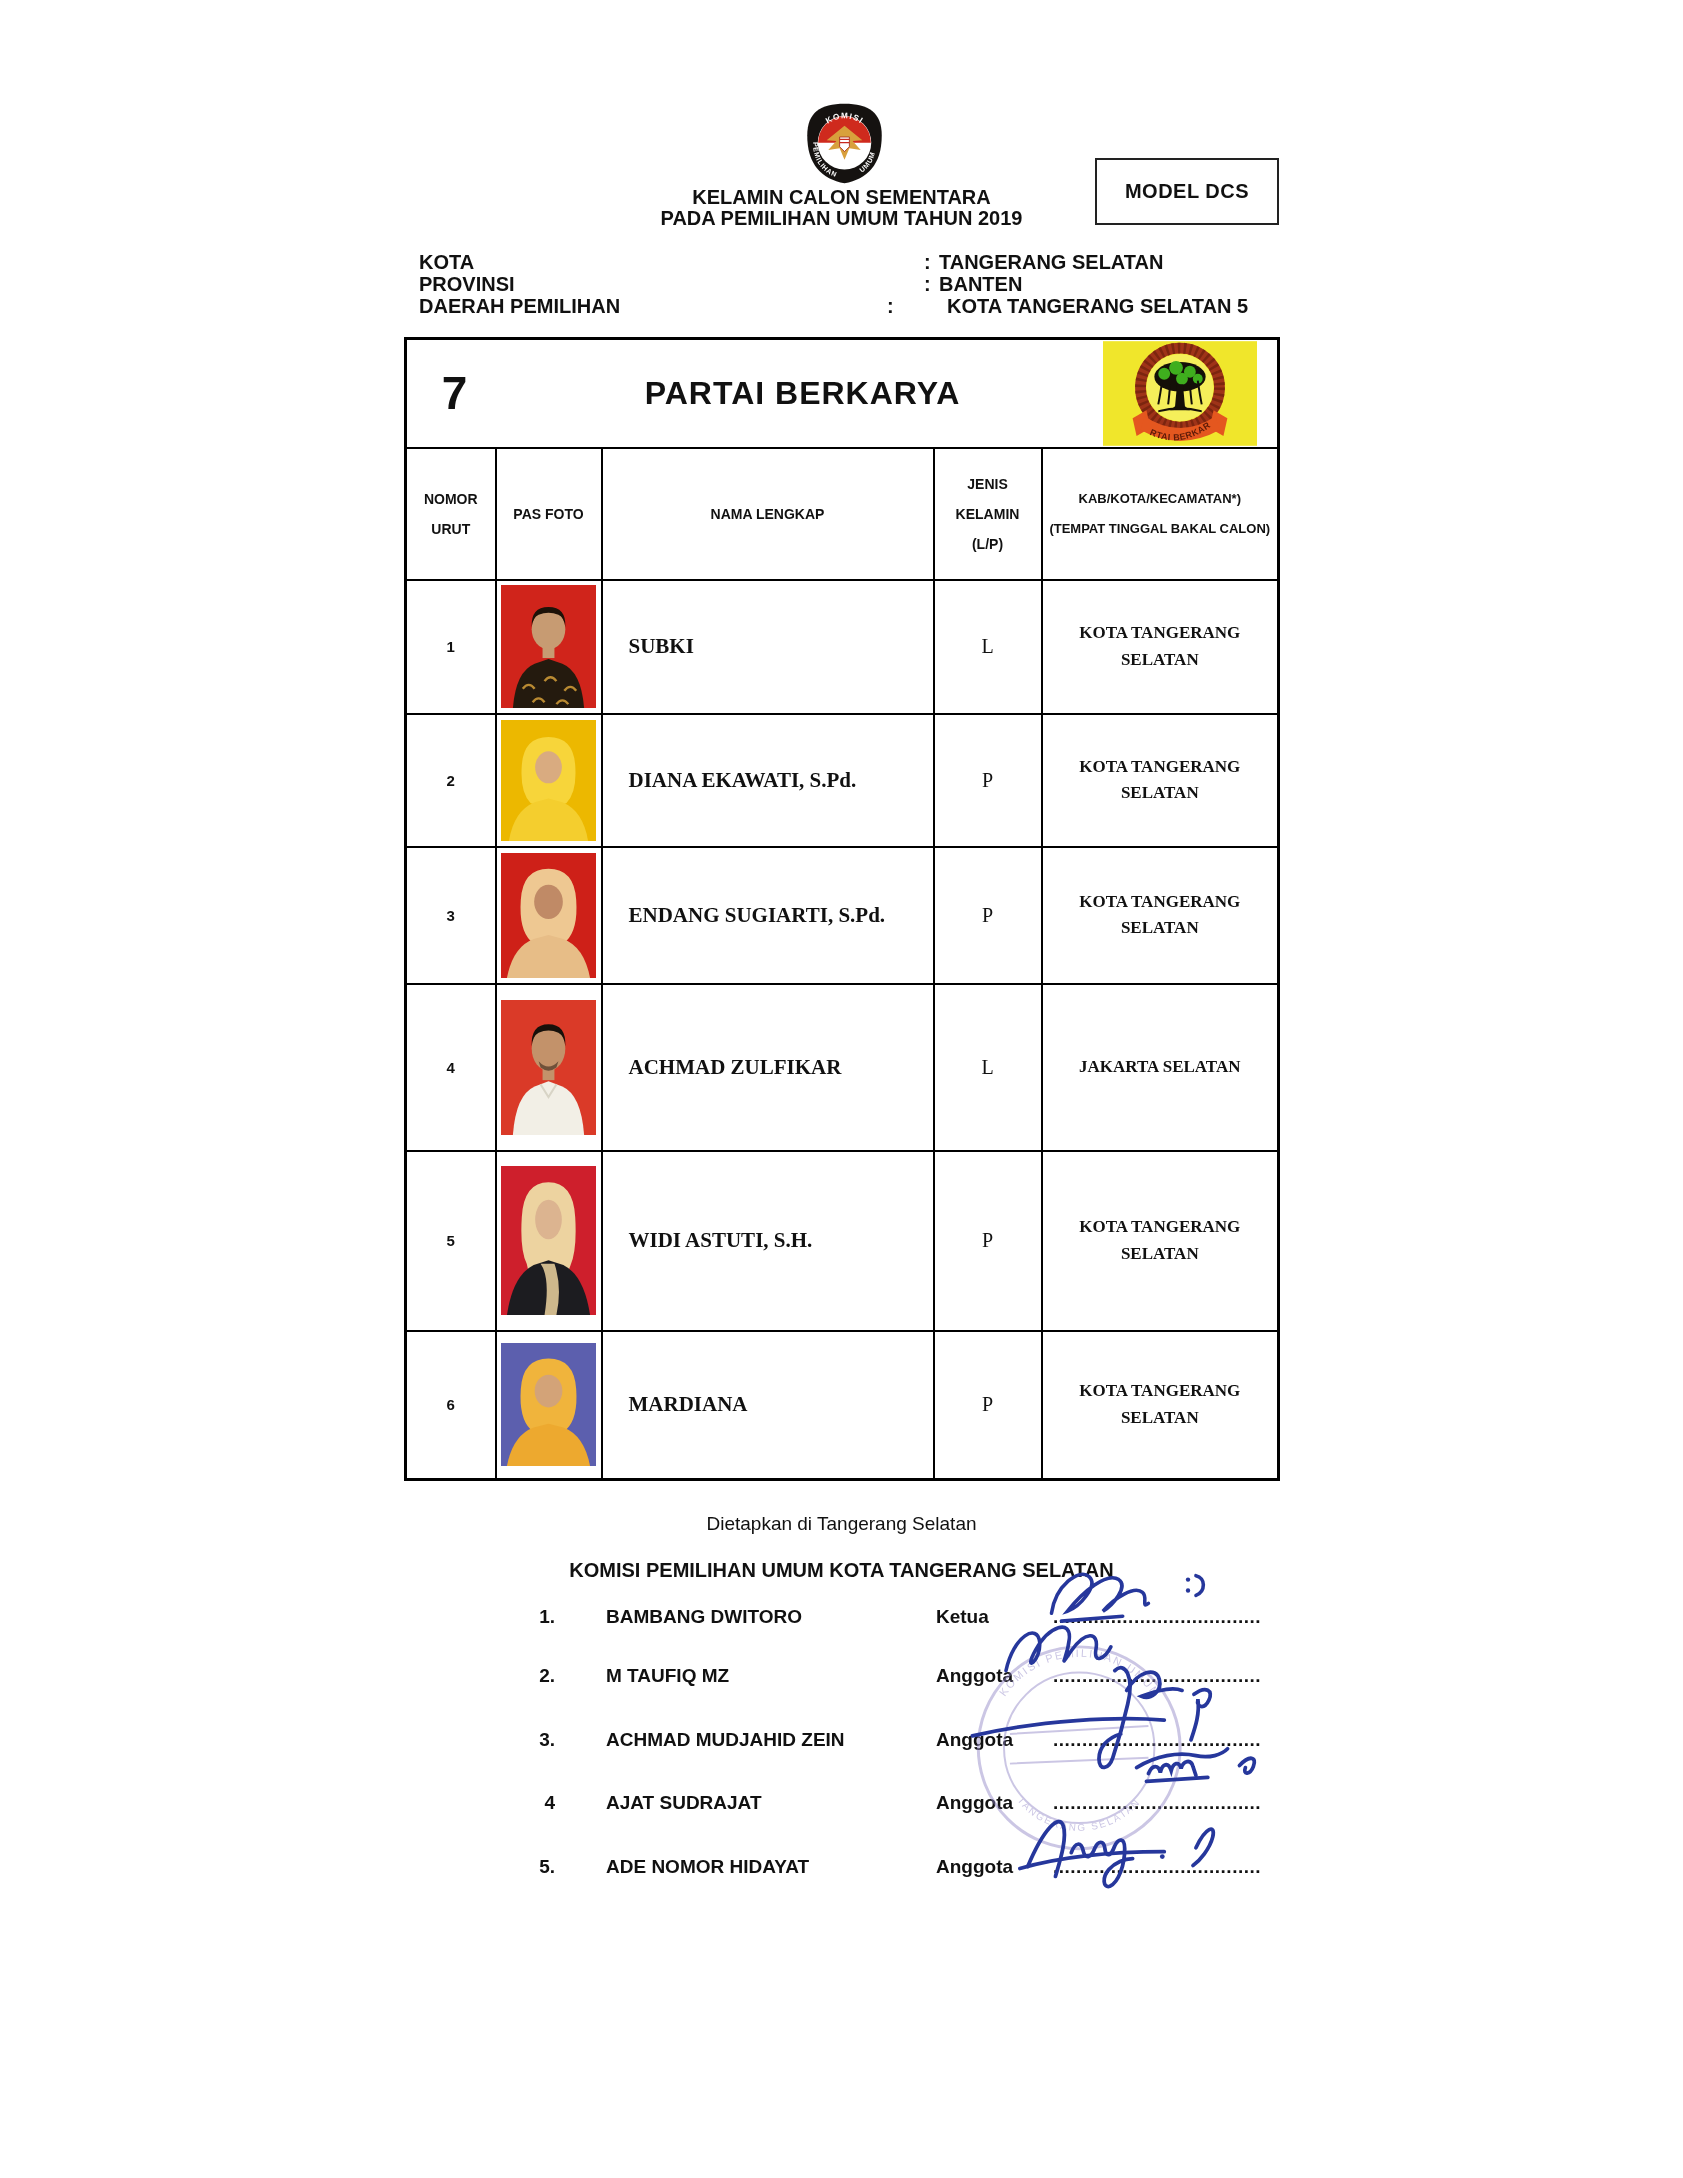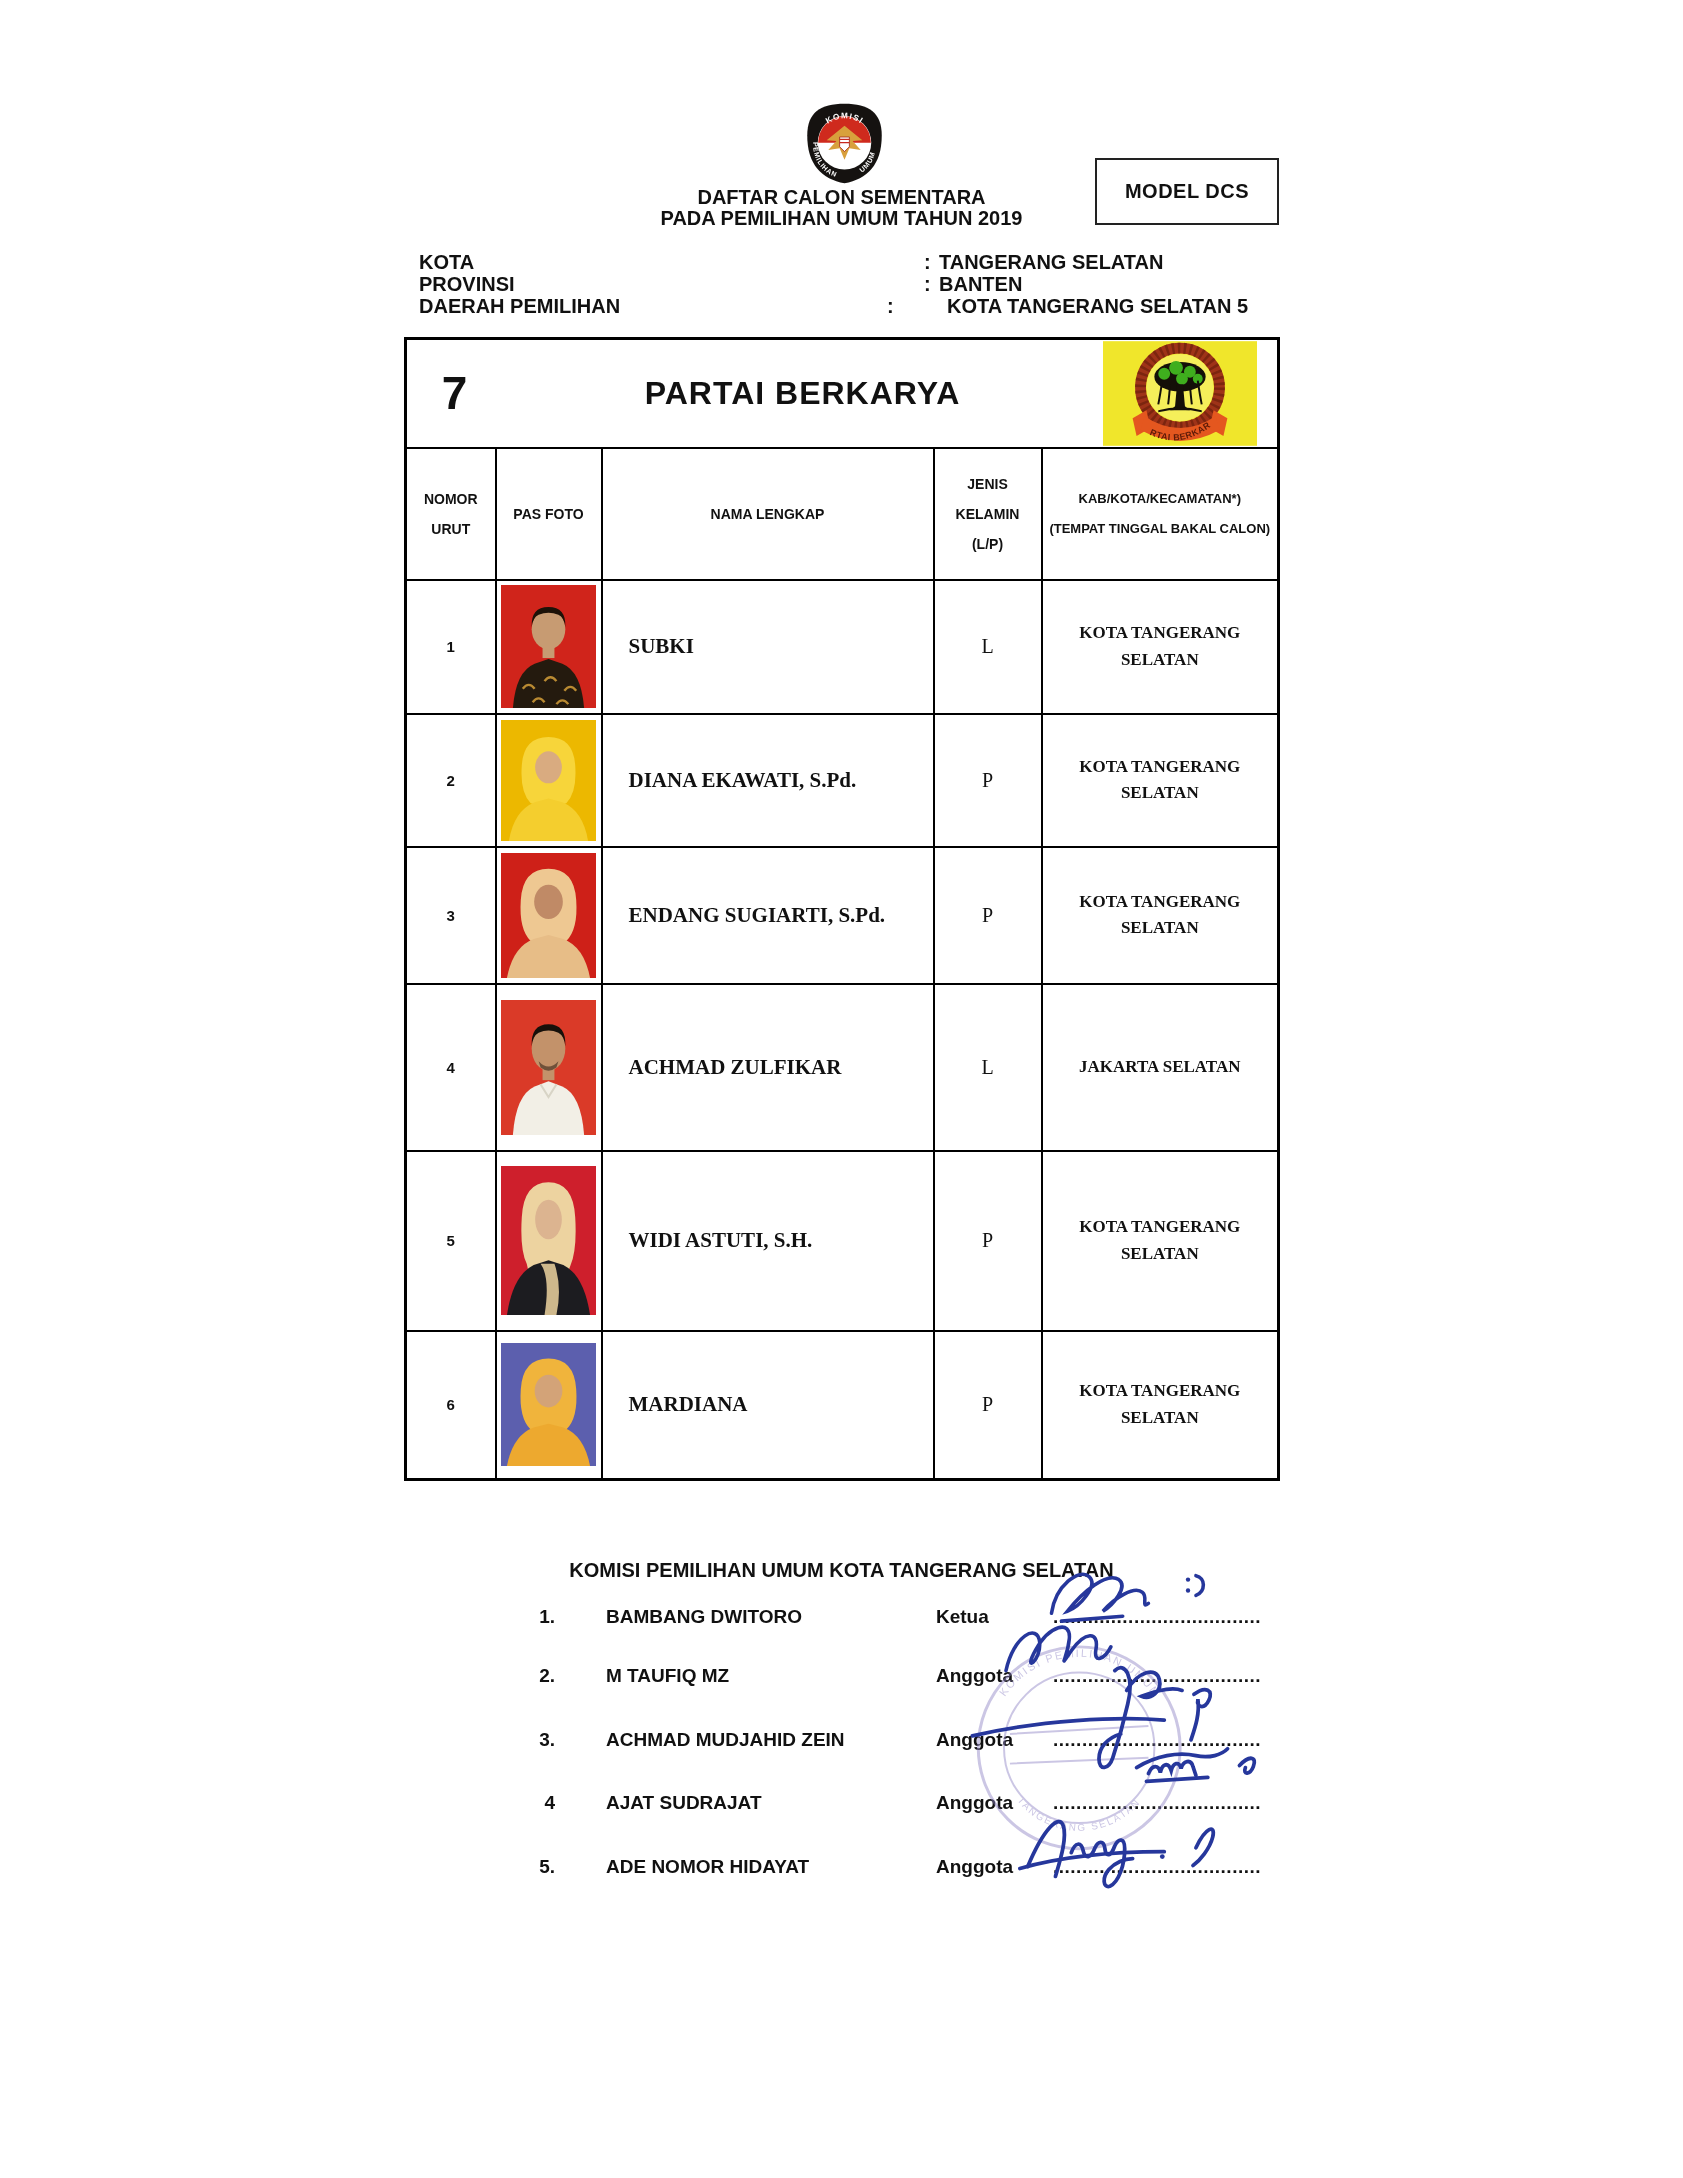--- a/index.html
+++ b/index.html
@@ -74,21 +74,21 @@
     <text font-size="8.5" font-weight="bold" fill="#fff" letter-spacing="1">
       <textPath href="#kpuRight" startOffset="50%" text-anchor="middle">UMUM</textPath>
     </text>
   </svg>
 
   <div class="model-box">
     <span>MODEL DCS</span>
   </div>
 
   <div class="titles">
-    <div>DAFTAR CALON SEMENTARA</div>
+    <div>KELAMIN CALON SEMENTARA</div>
     <div>PADA PEMILIHAN UMUM TAHUN 2019</div>
   </div>
 
   <div class="meta">
     <div class="meta-row" style="top:0">
       <span class="lbl">KOTA</span>
       <span class="col">:</span>
       <span class="val">TANGERANG SELATAN</span>
     </div>
     <div class="meta-row" style="top:22px">
@@ -270,20 +270,21 @@
       </td>
       <td class="cell-name">MARDIANA</td>
       <td class="cell-gender">P</td>
       <td class="cell-res">
             <div class="res-inner">KOTA TANGERANG SELATAN</div>
           </td>
     </tr>
   </tbody>
     </table>
 
+  <div class="f-center" style="top:1513px">Dietapkan di Tangerang Selatan</div>
   <div class="f-center f-bold" style="top:1559px">KOMISI PEMILIHAN UMUM KOTA TANGERANG SELATAN</div>
 
   <div class="signer-row" style="top:1606px">
     <span class="sno">1.</span>
     <span class="snm">BAMBANG DWITORO</span>
     <span class="srl">Ketua</span>
     <span class="sdots">......................................</span>
   </div>
   <div class="signer-row" style="top:1665px">
     <span class="sno">2.</span>

